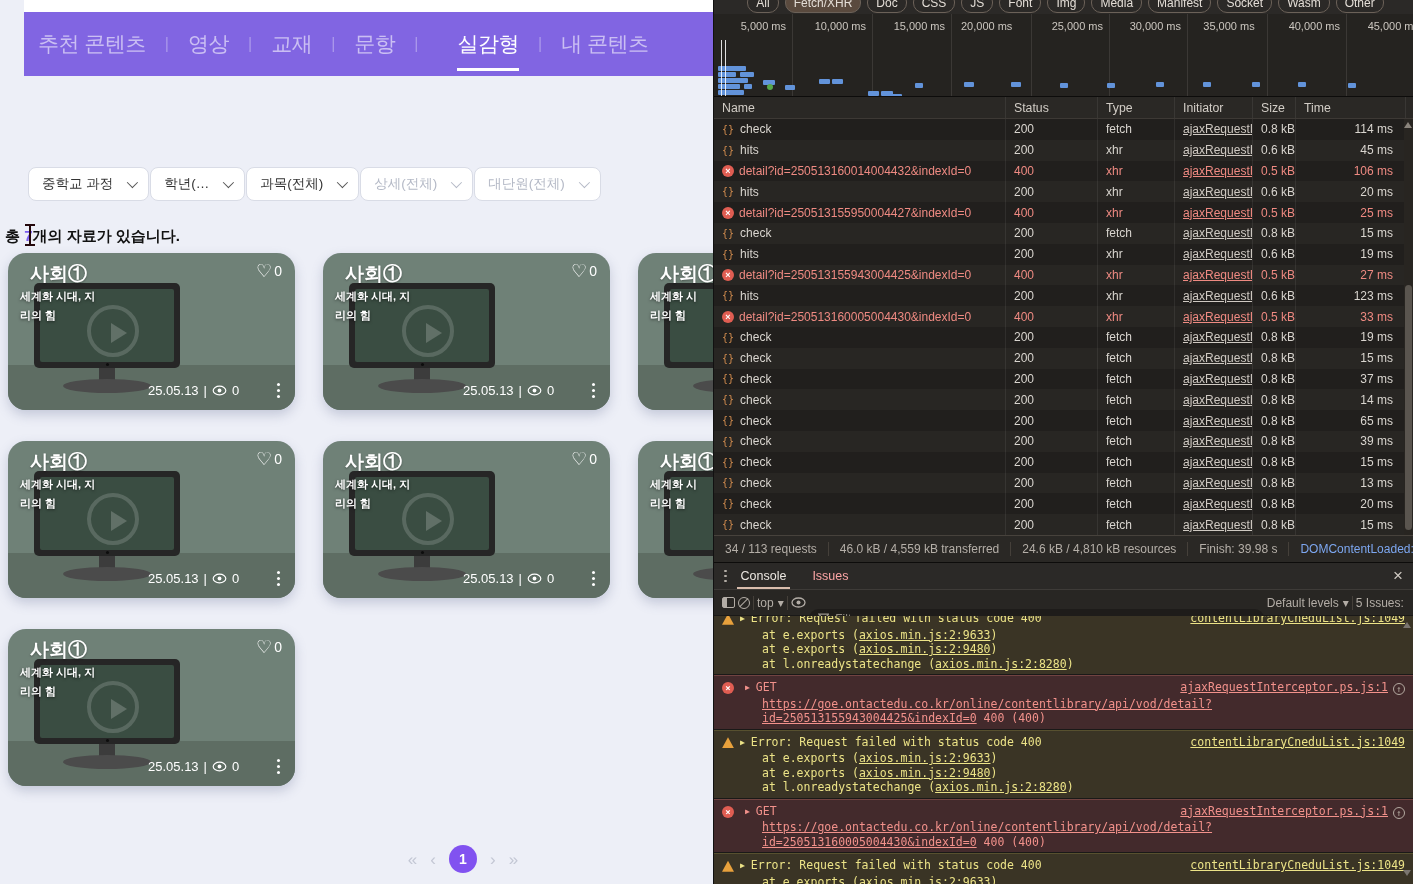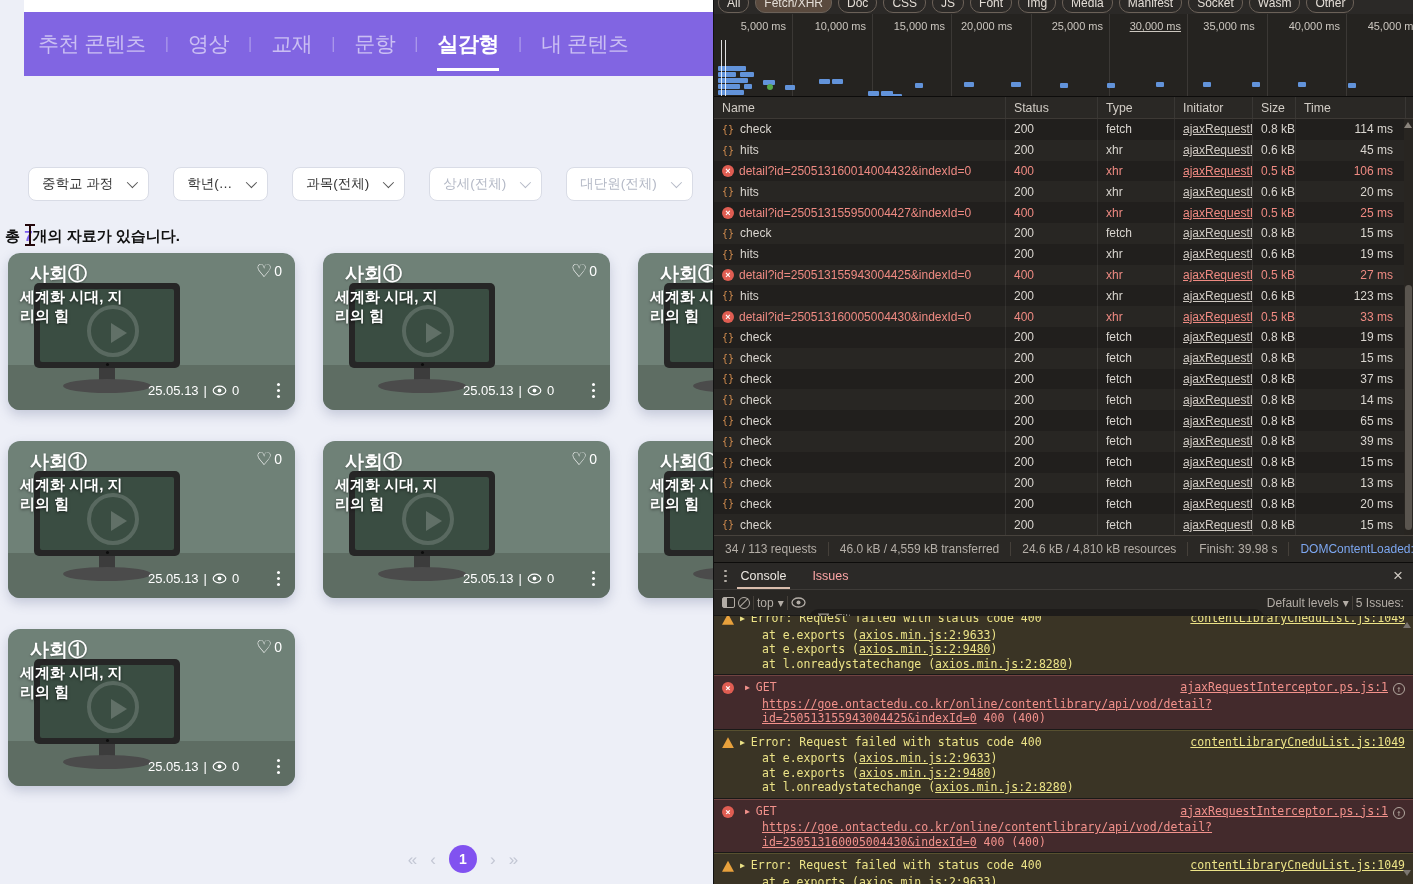--- a/index.html
+++ b/index.html
@@ -4,77 +4,77 @@
 <style>
   * { margin:0; padding:0; box-sizing:border-box; }
   html,body { width:1413px; height:884px; overflow:hidden; }
   body { position:relative; font-family:"Liberation Sans", sans-serif; background:#edeff7; }
 
   
   .page { position:absolute; inset:0; background:#edeff7;padding-left:24px; }
   .topwhite { height:12px; background:#ffffff; }
   .nav { height:64px; background:#8165e2; display:flex; align-items:center; padding-left:14px; }
   .nav-item { font-size:21px; color:rgba(255,255,255,.58); cursor:pointer; position:relative; letter-spacing:-0.5px; }
-  .nav-item.active { color:#ffffff; font-weight:bold; }
+  .nav-item.active { color:#ffffff; font-weight:normal;margin-left:20px; }
   .nav-item.active::after { content:""; position:absolute; left:0; right:0; bottom:-13px; height:3px; background:#fff; }
   .nav-sep { color:rgba(255,255,255,.32); margin:0 19px; font-size:16px; }
 
   .searchbox { position:absolute; left:28px; top:128px; width:1360px; height:34px; background:#fff;
     border:1px solid #d5d9e6; border-radius:6px; padding:0 14px; font-size:14px; color:#333; outline:none; }
   .searchbox::placeholder { color:#aab0c0; }
 
-  .filter-row { position:absolute; left:28px; top:167px; display:flex; gap:24px; }
+  .filter-row { position:absolute; left:28px; top:167px; display:flex; gap:1px; }
   .filter-btn { height:34px; background:#fff; border:1px solid #d9dce6; border-radius:8px; display:flex;
     align-items:center; gap:14px; padding:0 13px; font-size:13.5px; color:#333; font-family:inherit; cursor:pointer; }
   .filter-btn .chev { width:8px; height:8px; border-right:1.6px solid #555; border-bottom:1.6px solid #555;
     transform:rotate(45deg) translateY(-2px); }
   .filter-btn.disabled { color:#b4b9c6; }
   .filter-btn.disabled .chev { border-color:#b4b9c6; }
 
   .result-line { position:absolute; left:5px; top:227px; font-size:15px; color:#111; font-weight:600; }
   .result-count { color:#7a5cf0; }
   .ibeam { position:absolute; left:24px; top:222px; width:12px; height:26px; }
   .ibeam::before { content:""; position:absolute; left:5px; top:2px; bottom:2px; width:2px; background:#24080c; }
   .ibeam::after { content:""; position:absolute; left:1px; right:1px; top:2px; height:2px; background:#24080c;
     box-shadow:0 20px 0 #24080c; }
 
   .cards { position:absolute; inset:0; }
-  .card { position:absolute; width:287px; height:157px; border-radius:12px; overflow:hidden;
+  .card { position:absolute; width:287px; height:157px; border-radius:18px; overflow:hidden;
     background:#6f8177; box-shadow:0 5px 12px rgba(90,100,140,.28); cursor:pointer; }
   .thumb-band { position:absolute; left:0; right:0; bottom:0; height:45px; background:#5e6d63; }
   .mon-frame { position:absolute; left:26px; top:30px; width:146px; height:85px; background:#262626; border-radius:5px; padding:6px; }
   .mon-screen { width:100%; height:100%; background:#3a4d42; border-radius:2px; position:relative; }
   .mon-dot { position:absolute; left:50%; bottom:2px; width:3px; height:3px; margin-left:-1px; border-radius:50%; background:#0d0d0d; }
   .mon-neck { position:absolute; left:91px; top:115px; width:16px; height:14px; background:#3c3c3c; }
   .mon-base { position:absolute; left:55px; top:126px; width:88px; height:14px; background:#4b4b4b; border-radius:50%; }
   .play-ring { position:absolute; left:47px; top:16px; width:52px; height:52px; border:4px solid rgba(255,255,255,.16);
     border-radius:50%; }
   .play-tri { position:absolute; left:20px; top:14px; width:0; height:0; border-left:16px solid rgba(255,255,255,.2);
     border-top:10px solid transparent; border-bottom:10px solid transparent; }
   .card-subject { position:absolute; left:22px; top:8px; font-size:19px; font-weight:800; color:#fff;
     text-shadow:0 1px 2px rgba(0,0,0,.35); }
   .card-like { position:absolute; right:13px; top:10px; color:#fff; font-size:14px; display:flex; align-items:center; gap:2px; cursor:pointer; }
   .heart { font-size:18px; line-height:14px; }
-  .card-title { position:absolute; left:12px; top:34px; width:170px; font-size:15px; font-weight:700; color:#fff;
+  .card-title { position:absolute; left:12px; top:34px; width:170px; font-size:11px; font-weight:700; color:#fff;
     line-height:19px; text-shadow:0 1px 3px rgba(0,0,0,.6); }
   .card-meta { position:absolute; left:140px; bottom:12px; color:#fff; font-size:13px; display:flex; align-items:center; gap:5px; }
   .kebab { position:absolute; right:13px; bottom:10px; display:flex; flex-direction:column; gap:3px; cursor:pointer; padding:2px; }
   .kebab i { width:3px; height:3px; border-radius:50%; background:#fff; }
 
   .pagination { position:absolute; left:390px; top:844px; width:146px; height:30px; display:flex;
     align-items:center; justify-content:center; gap:13px; }
   .pg-arrow { color:#c3c7d4; font-size:17px; cursor:pointer; line-height:1; }
   .pg-current { width:28px; height:28px; border-radius:50%; background:#8152f0; color:#fff; font-size:14px;
     font-weight:bold; display:flex; align-items:center; justify-content:center; cursor:pointer; }
 
   
   .devtools { position:absolute; left:713px; top:0; width:700px; height:884px; background:#242220;
     font-family:"Liberation Sans", sans-serif; color:#d9d5cf; border-left:1px solid #111; }
 
-  .chips-row { height:14px; overflow:hidden; background:#2b2927; display:flex; gap:6px; padding-left:4px; }
+  .chips-row { height:14px; overflow:hidden; background:#2b2927; display:flex; gap:6px; padding-left:4px;justify-content:center; }
   .chip { flex:none; height:21px; transform:translateY(-8px); border:1px solid #6b6158; border-radius:10px;
     padding:0 8px; font-size:12px; color:#e3ddd6; display:flex; align-items:flex-end; padding-bottom:2px; cursor:pointer; }
   .chip.sel { background:#5a4a3e; }
 
   .timeline { position:relative; height:83px; background:#252320; border-bottom:1px solid #0d0c0b; overflow:hidden; }
   .grid-v { position:absolute; top:0; bottom:0; width:1px; background:#3b3835; }
   .tl-label { position:absolute; top:6px; font-size:11px; color:#cbc6bf; white-space:nowrap; }
   .wf-bar { position:absolute; height:5px; background:#6293da; border-radius:1px; }
   .wf-marker { position:absolute; width:6px; height:6px; border-radius:50%; background:#57a64a; }
   .wf-handle { position:absolute; top:26px; bottom:0; width:1px; background:rgba(255,255,255,.85); }
@@ -480,21 +480,21 @@
       <span class="tl-label" style="left: 8px; width: 64px; text-align: right;">5,000 ms</span>
       <div class="grid-v" style="left: 158px;"></div>
       <span class="tl-label" style="left: 88px; width: 64px; text-align: right;">10,000 ms</span>
       <div class="grid-v" style="left: 237px;"></div>
       <span class="tl-label" style="left: 167px; width: 64px; text-align: right;">15,000 ms</span>
       <div class="grid-v" style="left: 317px;"></div>
       <span class="tl-label" style="left: 247px; width: 64px; text-align: left;">20,000 ms</span>
       <div class="grid-v" style="left: 395px;"></div>
       <span class="tl-label" style="left: 325px; width: 64px; text-align: right;">25,000 ms</span>
       <div class="grid-v" style="left: 473px;"></div>
-      <span class="tl-label" style="left: 403px; width: 64px; text-align: right; text-decoration: underline;">30,000 ms</span>
+      <span class="tl-label" style="left: 403px; width: 64px; text-align: right;">30,000 ms</span>
       <div class="grid-v" style="left: 553px;"></div>
       <span class="tl-label" style="left: 483px; width: 64px; text-align: center;">35,000 ms</span>
       <div class="grid-v" style="left: 632px;"></div>
       <span class="tl-label" style="left: 562px; width: 64px; text-align: right;">40,000 ms</span>
       <span class="tl-label" style="left: 641px; width: 64px; text-align: right;">45,000 ms</span>
       <div class="wf-bar" style="left: 4px; top: 52px; width: 26px;"></div>
       <div class="wf-bar" style="left: 22px; top: 52px; width: 10px;"></div>
       <div class="wf-bar" style="left: 4px; top: 58px; width: 18px;"></div>
       <div class="wf-bar" style="left: 26px; top: 58px; width: 14px;"></div>
       <div class="wf-bar" style="left: 4px; top: 64px; width: 30px;"></div>

